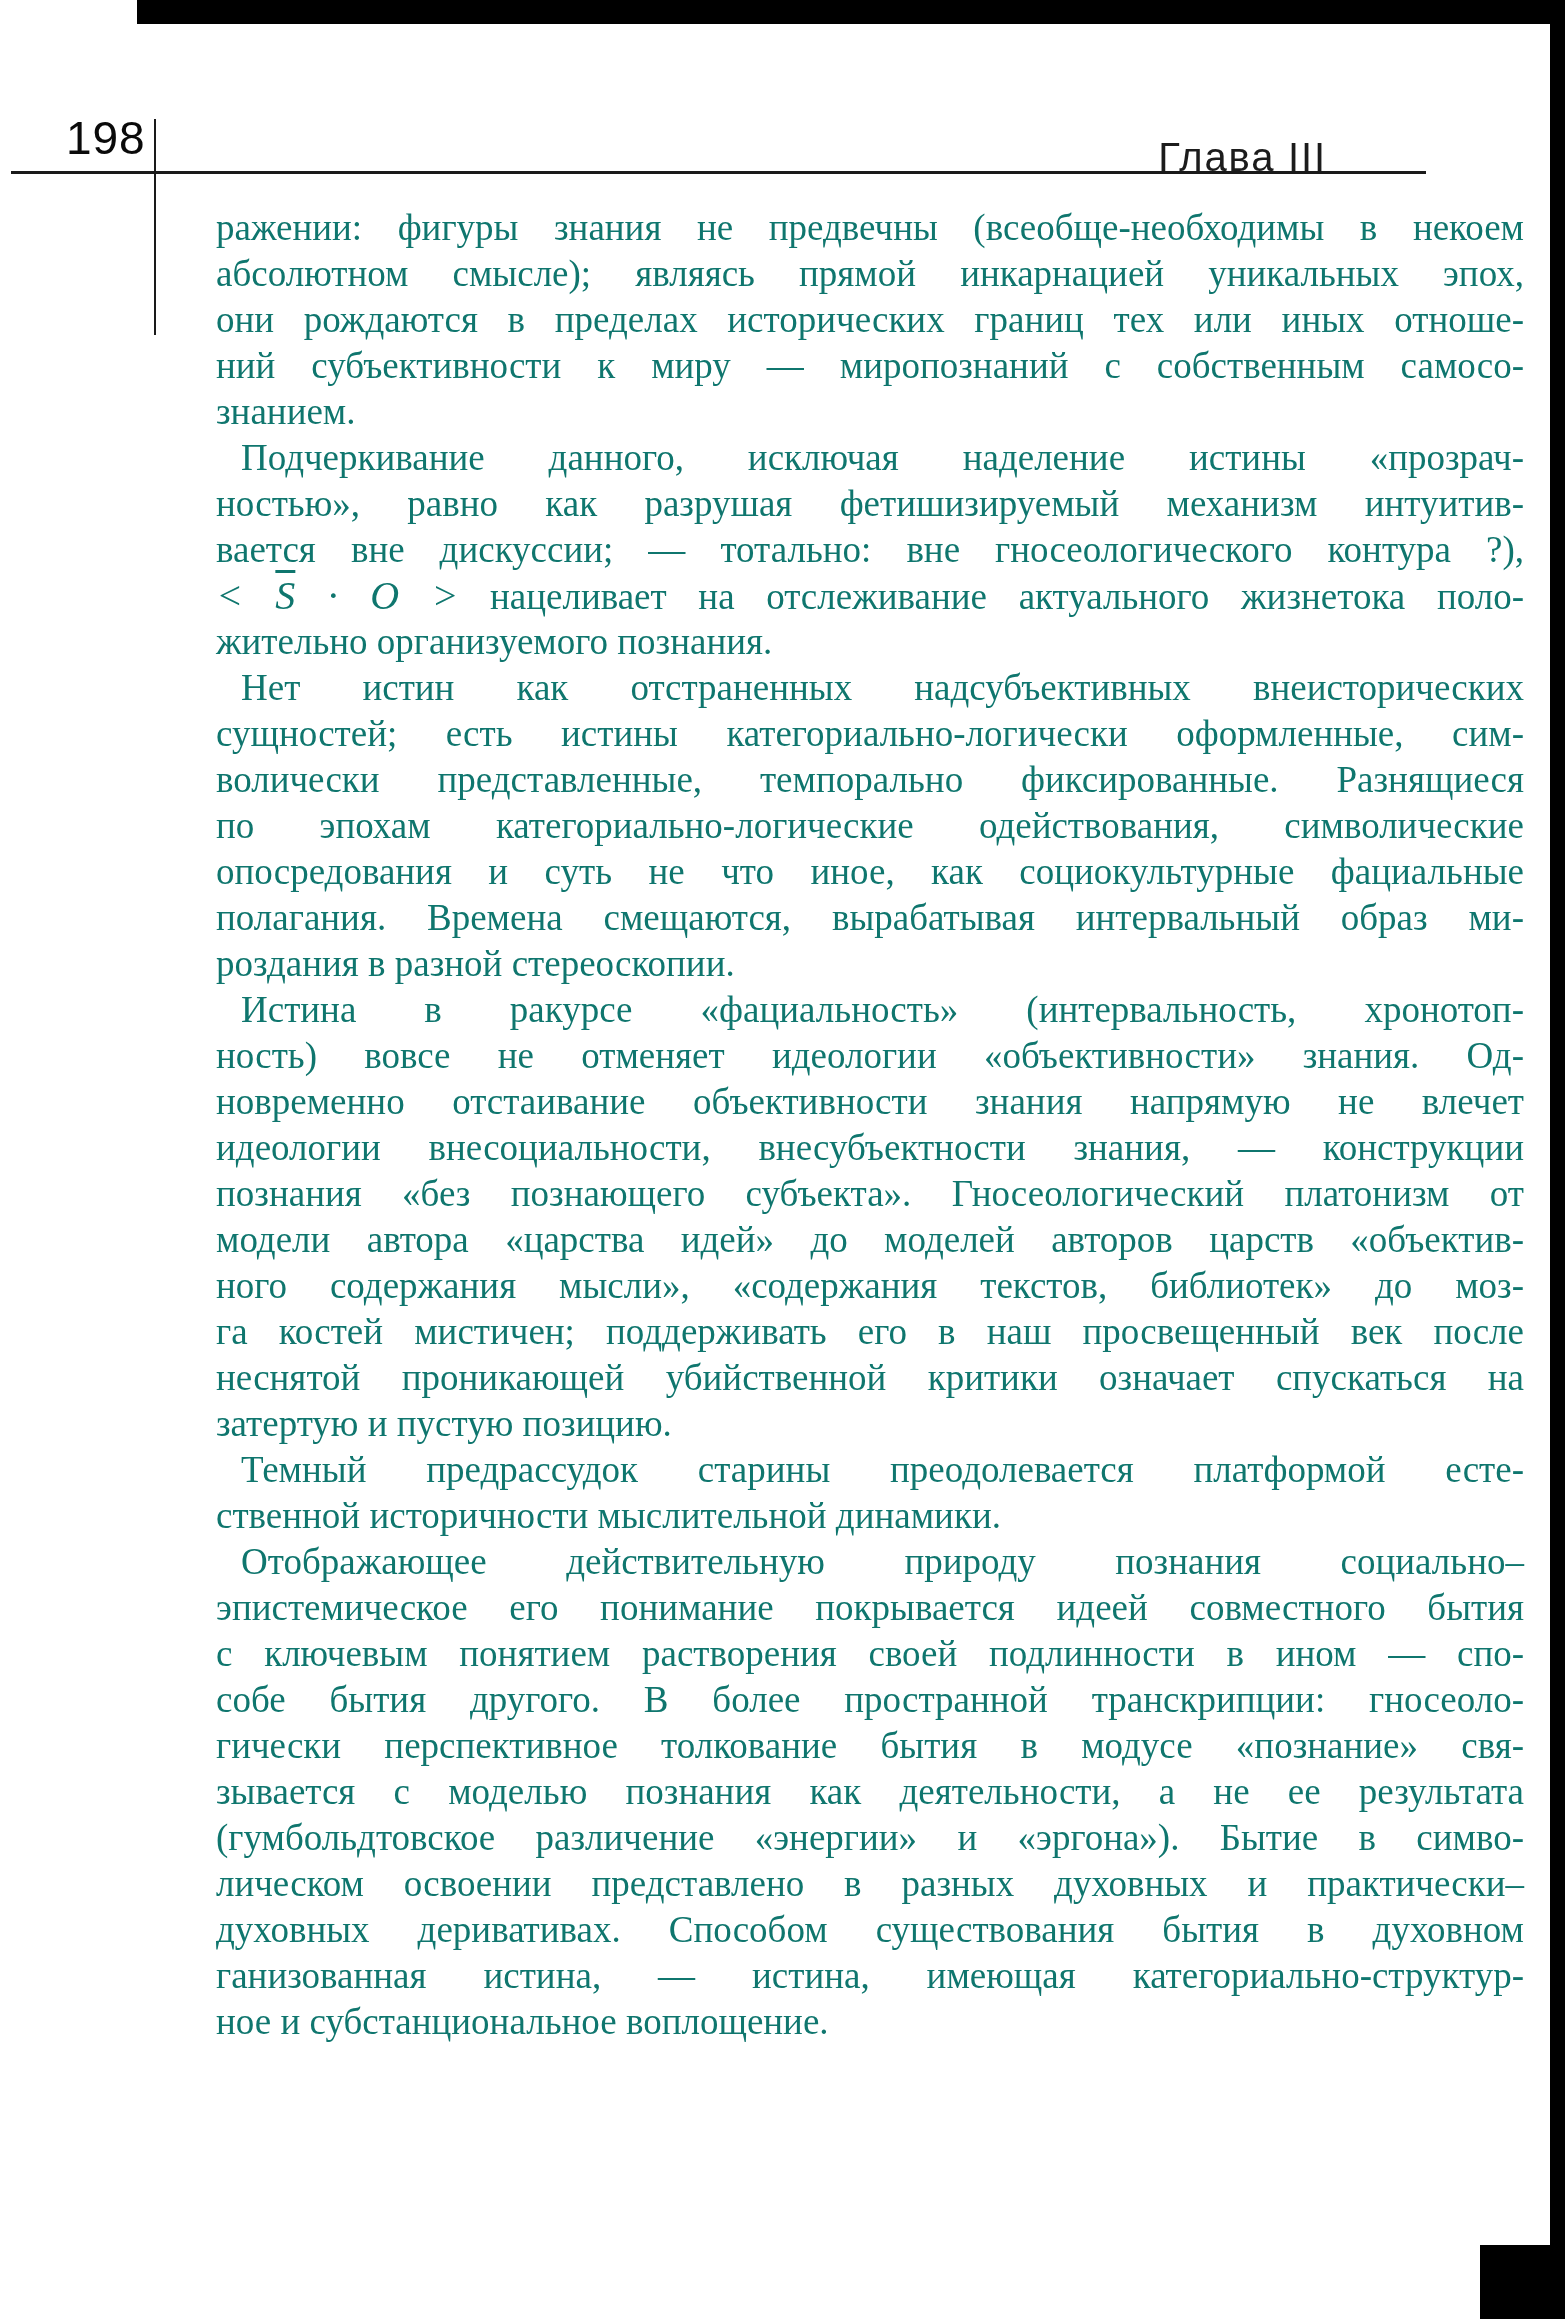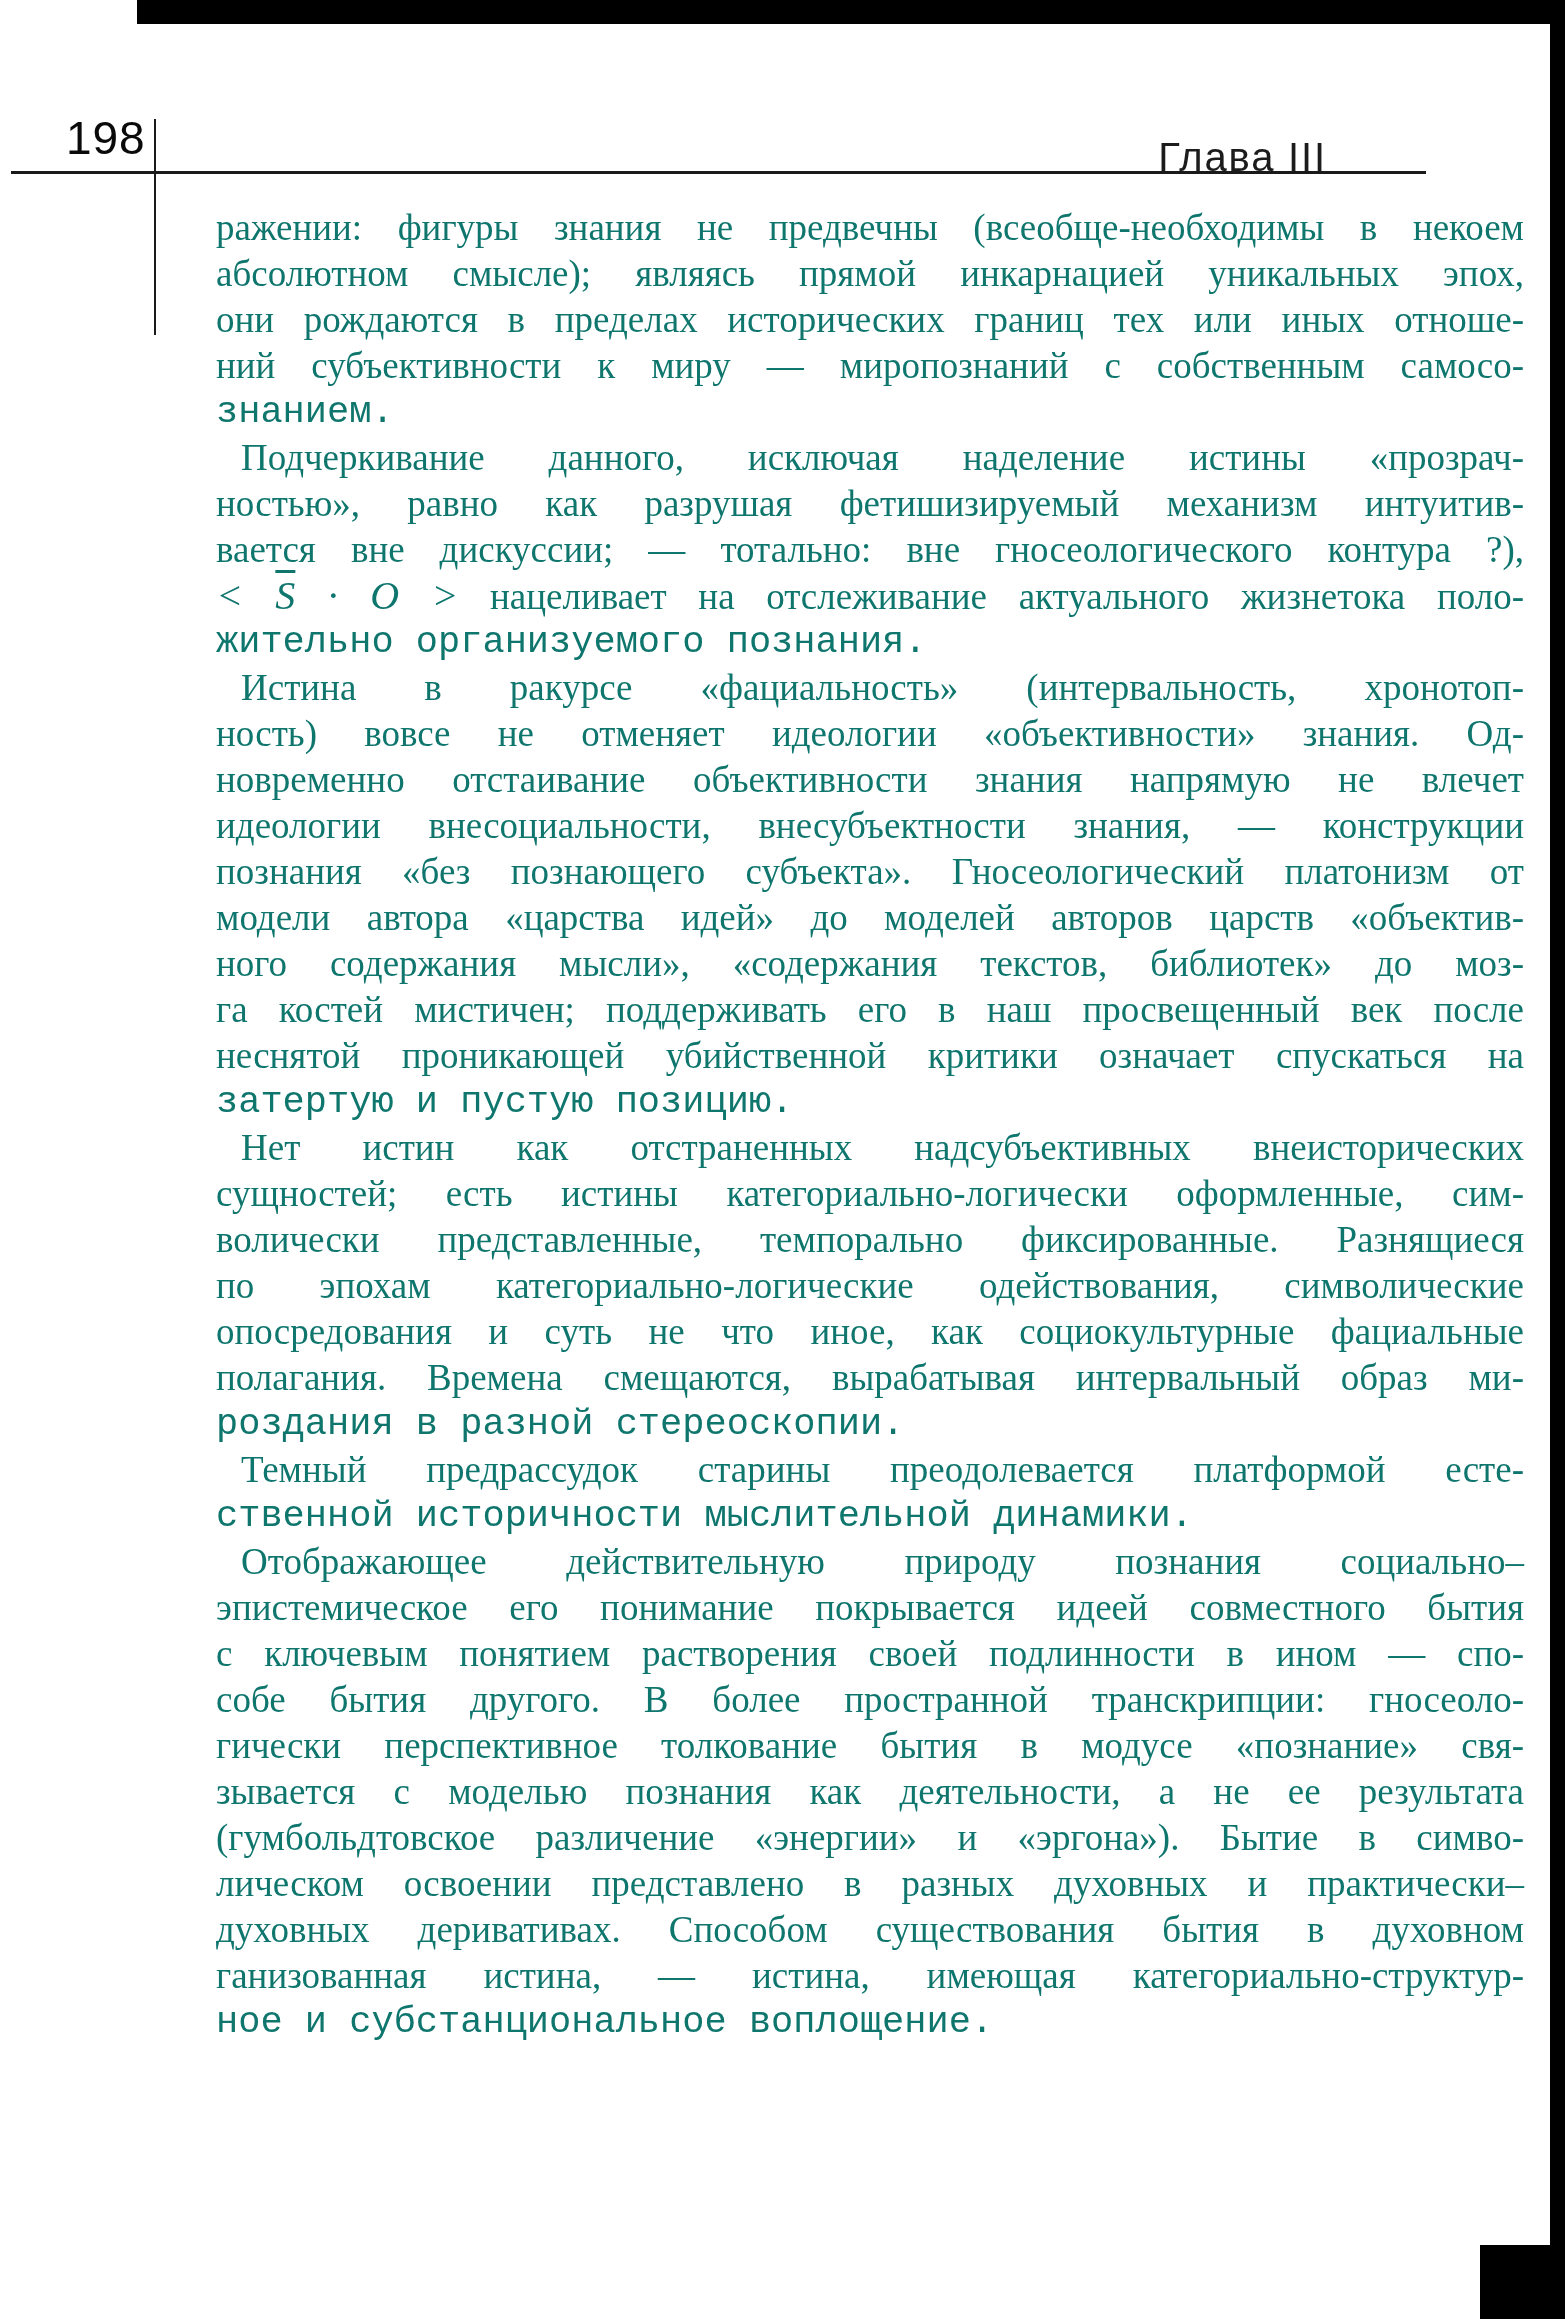--- a/index.html
+++ b/index.html
@@ -41,21 +41,21 @@
   #text-block{
     position:absolute;left:176px;top:205px;width:1308px;
     font-size:37px;line-height:46px;color:#0f766e;margin-left:40px;
   }
   .para{margin:0;}
   .line{
     text-align:justify;
     text-align-last:justify;
     height:46px;
   }
-  .line.last{text-align-last:left;font-family:Liberation Mono, monospace;}
+  .line.last{text-align-last:left;}
   .line.indent{text-indent:25px;}
   .fml{font-style:italic;font-size:1.08em;}
   .sbar{text-decoration:overline;}
 </style>
 </head>
 <body>
 
 <div id="page">
   <div id="art-top" class="art"></div>
   <div id="art-right" class="art"></div>
@@ -75,39 +75,39 @@
         <div class="line last">знанием.</div>
       </div>
       <div class="para">
         <div class="line indent">Подчеркивание данного, исключая наделение истины «прозрач-</div>
         <div class="line">ностью», равно как разрушая фетишизируемый механизм интуитив-</div>
         <div class="line">вается вне дискуссии; — тотально: вне гносеологического контура ?),</div>
         <div class="line"><span class="fml">&lt; </span><span class="fml sbar">S</span><span class="fml"> · </span><span class="fml">O</span><span class="fml"> &gt;</span><span>  нацеливает на отслеживание актуального жизнетока поло-</span></div>
         <div class="line last">жительно организуемого познания.</div>
       </div>
       <div class="para">
+        <div class="line indent">Нет истин как отстраненных надсубъективных внеисторических</div>
+        <div class="line">сущностей; есть истины категориально-логически оформленные, сим-</div>
+        <div class="line">волически представленные, темпорально фиксированные. Разнящиеся</div>
+        <div class="line">по эпохам категориально-логические одействования, символические</div>
+        <div class="line">опосредования и суть не что иное, как социокультурные фациальные</div>
+        <div class="line">полагания. Времена смещаются, вырабатывая интервальный образ ми-</div>
+        <div class="line last">роздания в разной стереоскопии.</div>
+      </div>
+      <div class="para">
         <div class="line indent">Истина в ракурсе «фациальность» (интервальность, хронотоп-</div>
         <div class="line">ность) вовсе не отменяет идеологии «объективности» знания. Од-</div>
         <div class="line">новременно отстаивание объективности знания напрямую не влечет</div>
         <div class="line">идеологии внесоциальности, внесубъектности знания, — конструкции</div>
         <div class="line">познания «без познающего субъекта». Гносеологический платонизм от</div>
         <div class="line">модели автора «царства идей» до моделей авторов царств «объектив-</div>
         <div class="line">ного содержания мысли», «содержания текстов, библиотек» до моз-</div>
         <div class="line">га костей мистичен; поддерживать его в наш просвещенный век после</div>
         <div class="line">неснятой проникающей убийственной критики означает спускаться на</div>
         <div class="line last">затертую и пустую позицию.</div>
-      </div>
-      <div class="para">
-        <div class="line indent">Нет истин как отстраненных надсубъективных внеисторических</div>
-        <div class="line">сущностей; есть истины категориально-логически оформленные, сим-</div>
-        <div class="line">волически представленные, темпорально фиксированные. Разнящиеся</div>
-        <div class="line">по эпохам категориально-логические одействования, символические</div>
-        <div class="line">опосредования и суть не что иное, как социокультурные фациальные</div>
-        <div class="line">полагания. Времена смещаются, вырабатывая интервальный образ ми-</div>
-        <div class="line last">роздания в разной стереоскопии.</div>
       </div>
       <div class="para">
         <div class="line indent">Темный предрассудок старины преодолевается платформой есте-</div>
         <div class="line last">ственной историчности мыслительной динамики.</div>
       </div>
       <div class="para">
         <div class="line indent">Отображающее действительную природу познания социально–</div>
         <div class="line">эпистемическое его понимание покрывается идеей совместного бытия</div>
         <div class="line">с ключевым понятием растворения своей подлинности в ином — спо-</div>
         <div class="line">собе бытия другого. В более пространной транскрипции: гносеоло-</div>

